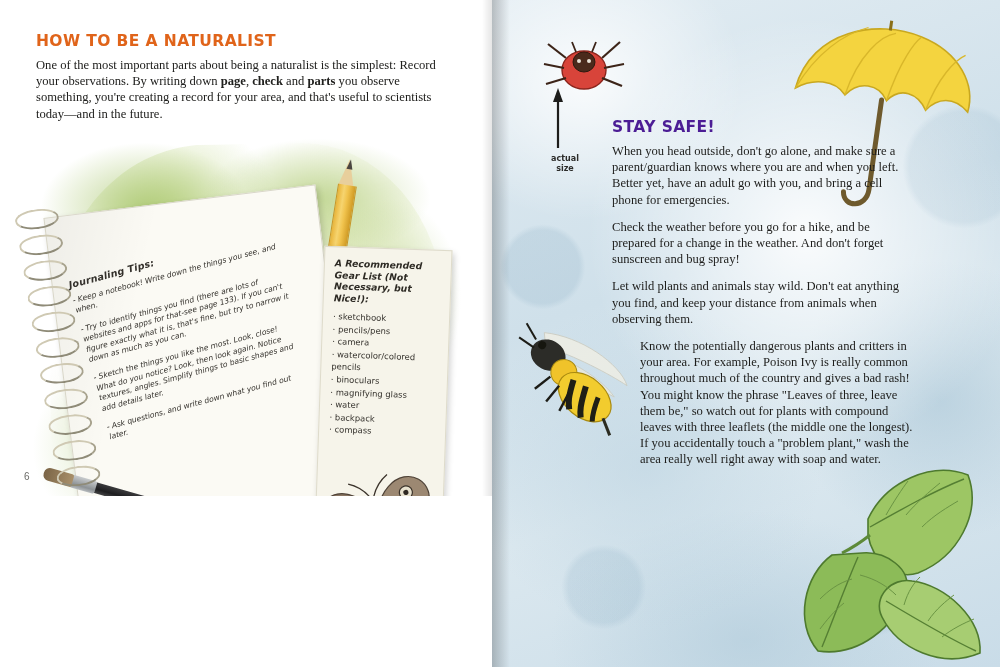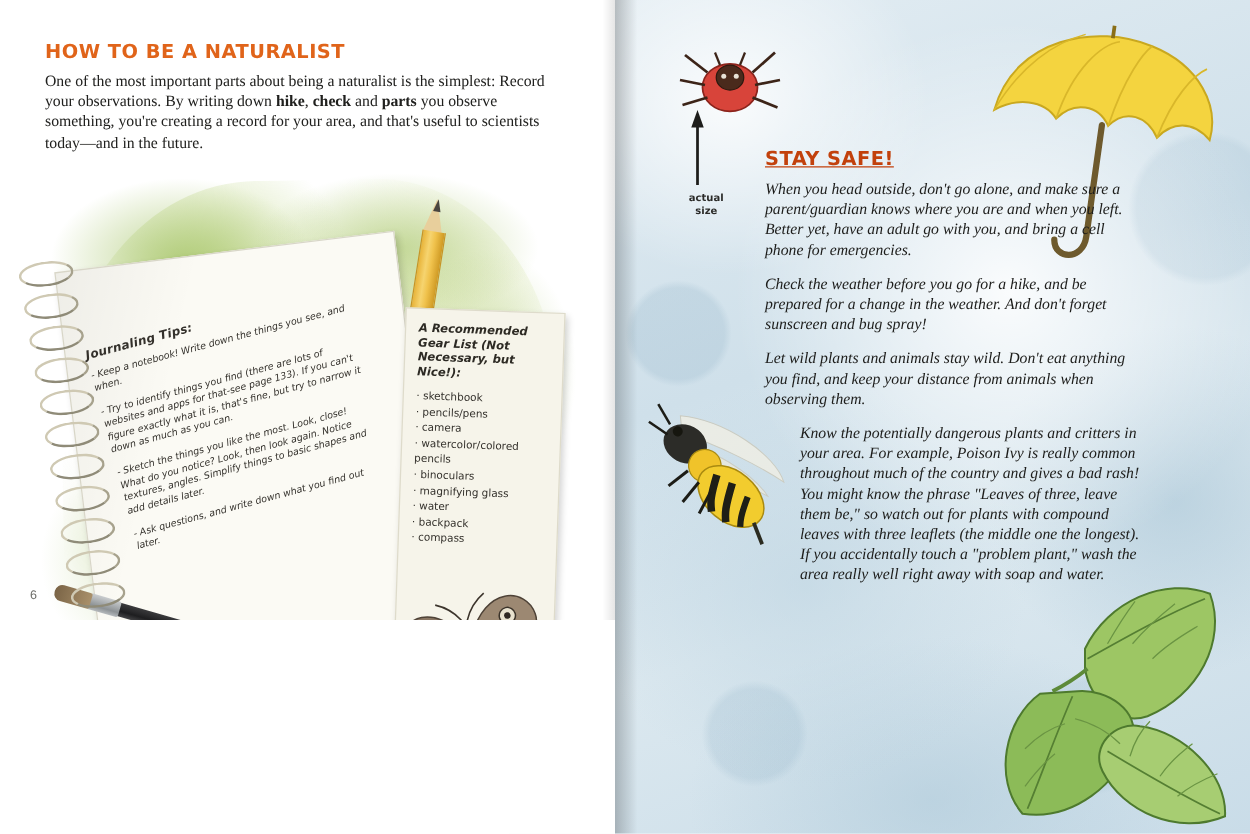--- a/index.html
+++ b/index.html
@@ -373,22 +373,22 @@
   }
 
   
   .right-copy {
     position: absolute;
     left: 120px;
     top: 118px;
     width: 302px;
     z-index: 12;
   }
-  .right-copy h1.section-title { color: #c2410c; text-decoration: underline; }
-  .right-copy .body-text { color: #1d1d1b; font-style: italic; }
+  .right-copy h1.section-title { color: #4c1d95; }
+  .right-copy .body-text { color: #1d1d1b; }
   .indent-block { padding-left: 28px; }
 
   
   .tick-wrap {
     position: absolute;
     left: 26px;
     top: 26px;
     width: 130px;
     height: 160px;
     z-index: 14;
@@ -439,21 +439,21 @@
 </head>
 <body>
 
 <div class="spread">
 
   <div class="page-left">
     <div class="gutter-shadow-left"></div>
 
     <div class="left-copy">
       <h1 class="section-title">HOW TO BE A NATURALIST</h1>
-      <p class="body-text"><span>One of the most important parts about being a naturalist is the simplest: Record your observations. By writing down </span><b>hike</b><span>, </span><b>check</b><span> and </span><b>parts</b><span> you observe something, you're creating a record for your area, and that's useful to scientists today—and in the future.</span></p>
+      <p class="body-text"><span>One of the most important parts about being a naturalist is the simplest: Record your observations. By writing down </span><b>page</b><span>, </span><b>check</b><span> and </span><b>parts</b><span> you observe something, you're creating a record for your area, and that's useful to scientists today—and in the future.</span></p>
     </div>
 
     <div class="illus">
       <div class="illus-bg"></div>
       <div class="green-blotch" style="left:18px; top:4px; width:210px; height:130px;"></div>
       <div class="green-blotch" style="left:180px; top:0px; width:230px; height:120px; opacity:.8;"></div>
       <div class="green-blotch" style="left:300px; top:60px; width:140px; height:200px; opacity:.6;"></div>
       <div class="green-blotch" style="left:10px; top:230px; width:150px; height:160px; opacity:.45;"></div>
 
       <div class="pencil">

